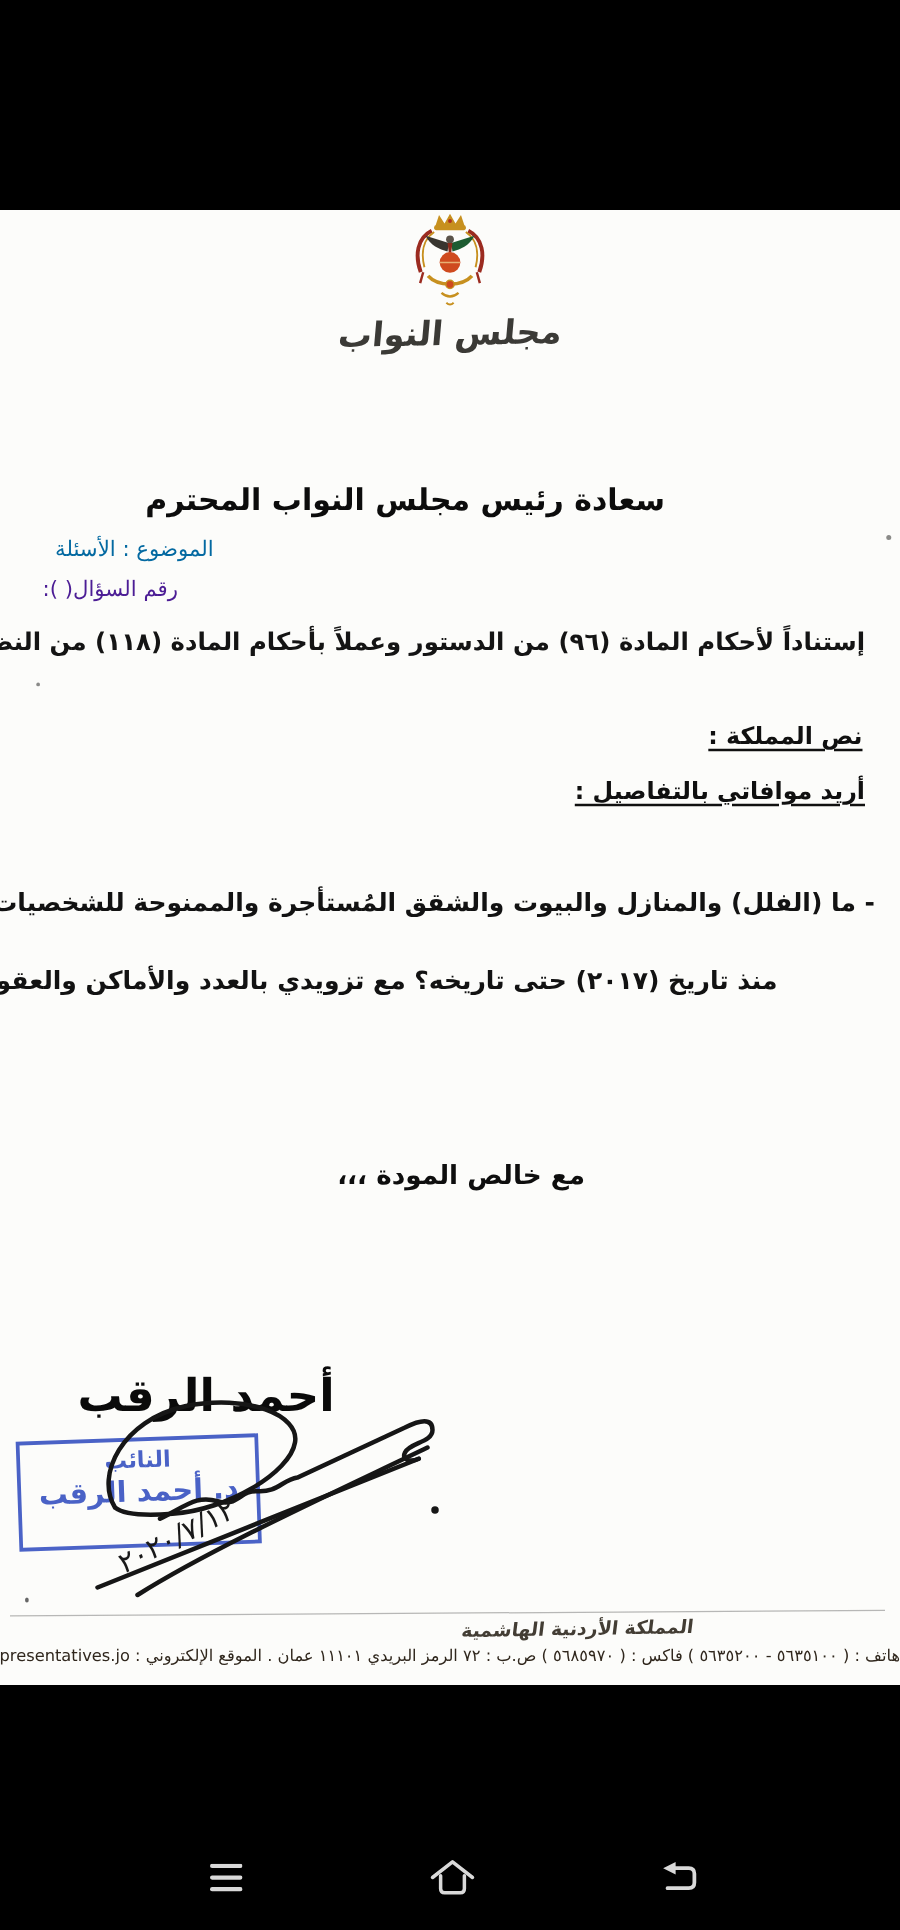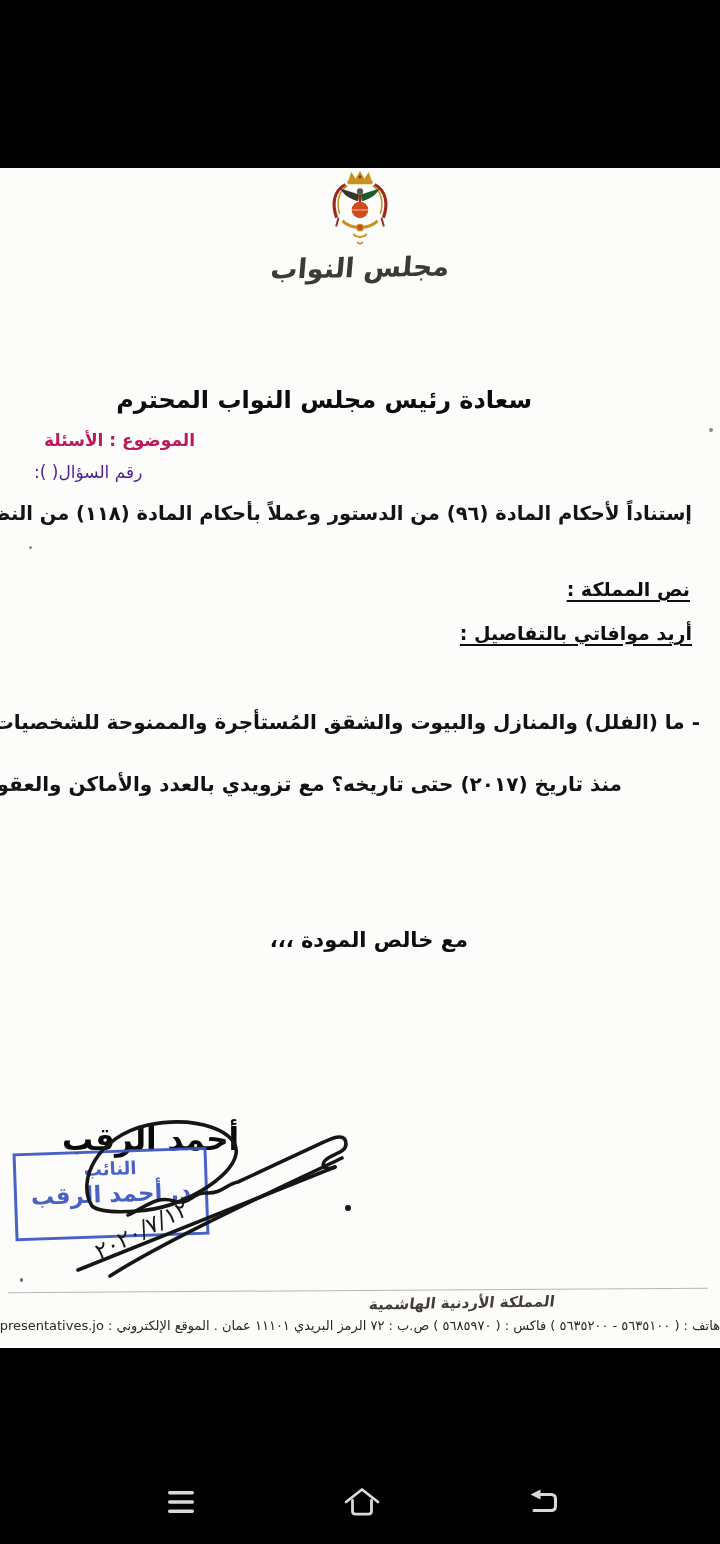--- a/index.html
+++ b/index.html
@@ -10,37 +10,37 @@
   .top-bar { position:absolute; left:0; top:0; width:720px; height:168px; background:#000; }
 
   .doc { position:absolute; left:0; top:168px; width:720px; height:1180px; background:#fcfcfa; }
   .doc .abs { position:absolute; }
 
   .emblem { left:318px; top:2px; width:84px; height:78px; }
   .council-callig { left:0; right:0; top:84px; text-align:center; font-size:27px; font-weight:bold;
                     color:#3b3a36; transform:skewX(-6deg) rotate(-1deg); letter-spacing:1px; }
 
   .title { top:218px; right:188px; font-size:24px; font-weight:bold; color:#0c0c0c; white-space:nowrap; direction:rtl; }
-  .subject { top:262px; left:44px; font-size:17px; font-weight:bold; color:#be185d; direction:rtl; white-space:nowrap; }
+  .subject { top:262px; left:44px; font-size:17px; font-weight:normal; color:#0369a1; direction:rtl; white-space:nowrap; }
   .qnum { top:294px; left:34px; font-size:17px; font-weight:normal; color:#4c1d95; direction:rtl; white-space:nowrap; }
 
   .intro1 { top:334px; right:28px; font-size:19.5px; font-weight:bold; color:#141414; direction:rtl; white-space:nowrap; }
   .intro2 { top:380px; right:28px; font-size:19.5px; font-weight:bold; color:#141414; direction:rtl; white-space:nowrap; }
 
   .ulabel { font-size:19px; font-weight:bold; color:#101010; direction:rtl; white-space:nowrap;
             text-decoration:underline; text-underline-offset:4px; text-decoration-thickness:1.5px; }
   .lbl-qtext { top:410px; right:30px; }
   .lbl-details { top:454px; right:28px; }
 
   .q1 { top:542px; right:20px; font-size:20px; font-weight:bold; color:#121212; direction:rtl; white-space:nowrap; }
   .q2 { top:604px; right:98px; font-size:20px; font-weight:bold; color:#121212; direction:rtl; white-space:nowrap; }
 
   .closing { top:760px; right:252px; font-size:21px; font-weight:bold; color:#0e0e0e; direction:rtl; white-space:nowrap;margin-left:36px; }
   .sender-title { top:843px; left:76px; font-size:28px; font-weight:bold; color:#0a0a0a; direction:rtl; white-space:nowrap; }
-  .sender-name { top:953px; left:62px; font-size:31px; font-weight:bold; color:#0a0a0a; direction:rtl; white-space:nowrap; }
+  .sender-name { top:929px; left:62px; font-size:36px; font-weight:bold; color:#0a0a0a; direction:rtl; white-space:nowrap; }
 
   .stamp { left:14px; top:982px; width:194px; height:88px; border:3.5px solid #3d57c3;
            transform:rotate(-2deg); text-align:center; direction:rtl; opacity:.93; background:rgba(255,255,255,0); }
   .stamp .s1 { margin-top:5px; font-size:18px; font-weight:bold; color:#3d57c3; }
   .stamp .s2 { margin-top:2px; font-size:23px; font-weight:bold; color:#3d57c3; letter-spacing:1px; }
 
   .sig-svg { left:40px; top:950px; width:330px; height:170px; }
 
   .hand-date { left:96px; top:1072px; font-size:23px; color:#191919; letter-spacing:3px;
                transform:rotate(-27deg) skewX(-8deg); transform-origin:left center; white-space:nowrap; }

